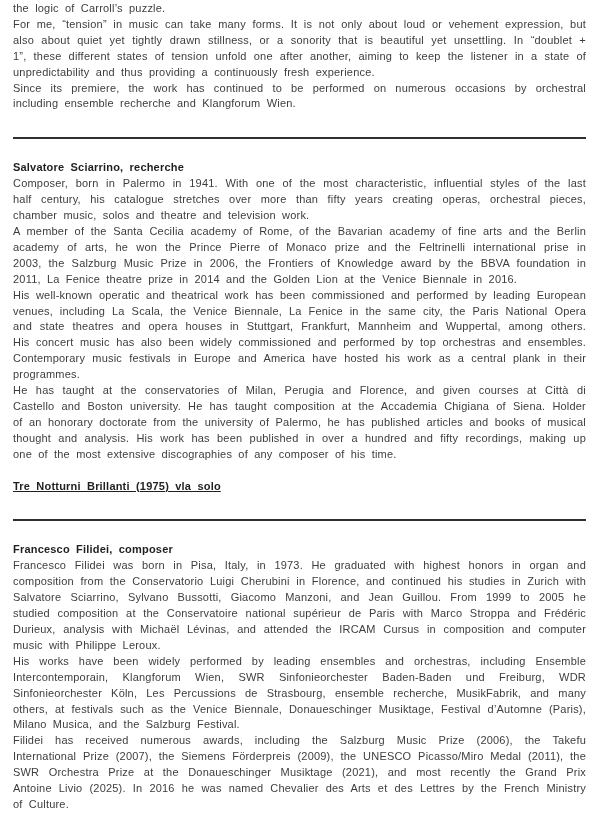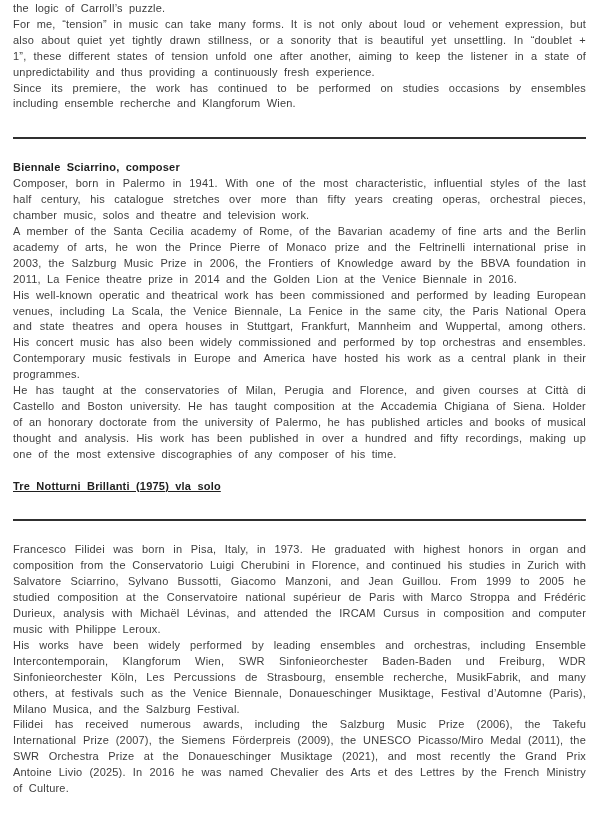--- a/index.html
+++ b/index.html
@@ -43,30 +43,31 @@
     margin: 25px 0 21px 0;
   }
 </style>
 </head>
 <body>
 
 <div class="page">
 
   <p>the logic of Carroll’s puzzle.</p>
   <p>For me, “tension” in music can take many forms. It is not only about loud or vehement expression, but also about quiet yet tightly drawn stillness, or a sonority that is beautiful yet unsettling. In “doublet + 1”, these different states of tension unfold one after another, aiming to keep the listener in a state of unpredictability and thus providing a continuously fresh experience.</p>
-  <p>Since its premiere, the work has continued to be performed on studies occasions by ensembles including ensemble recherche and Klangforum Wien.</p>
+  <p>Since its premiere, the work has continued to be performed on numerous occasions by orchestral including ensemble recherche and Klangforum Wien.</p>
 
   <div class="divider"></div>
 
-  <p class="heading">Biennale Sciarrino, composer</p>
+  <p class="heading">Salvatore Sciarrino, recherche</p>
   <p>Composer, born in Palermo in 1941. With one of the most characteristic, influential styles of the last half century, his catalogue stretches over more than fifty years creating operas, orchestral pieces, chamber music, solos and theatre and television work.</p>
   <p>A member of the Santa Cecilia academy of Rome, of the Bavarian academy of fine arts and the Berlin academy of arts, he won the Prince Pierre of Monaco prize and the Feltrinelli international prise in 2003, the Salzburg Music Prize in 2006, the Frontiers of Knowledge award by the BBVA foundation in 2011, La Fenice theatre prize in 2014 and the Golden Lion at the Venice Biennale in 2016.</p>
   <p>His well-known operatic and theatrical work has been commissioned and performed by leading European venues, including La Scala, the Venice Biennale, La Fenice in the same city, the Paris National Opera and state theatres and opera houses in Stuttgart, Frankfurt, Mannheim and Wuppertal, among others. His concert music has also been widely commissioned and performed by top orchestras and ensembles. Contemporary music festivals in Europe and America have hosted his work as a central plank in their programmes.</p>
   <p>He has taught at the conservatories of Milan, Perugia and Florence, and given courses at Città di Castello and Boston university. He has taught composition at the Accademia Chigiana of Siena. Holder of an honorary doctorate from the university of Palermo, he has published articles and books of musical thought and analysis. His work has been published in over a hundred and fifty recordings, making up one of the most extensive discographies of any composer of his time.</p>
   <p class="heading work-block">Tre Notturni Brillanti (1975) vla solo</p>
 
   <div class="divider"></div>
 
+  <p class="heading">Francesco Filidei, composer</p>
   <p>Francesco Filidei was born in Pisa, Italy, in 1973. He graduated with highest honors in organ and composition from the Conservatorio Luigi Cherubini in Florence, and continued his studies in Zurich with Salvatore Sciarrino, Sylvano Bussotti, Giacomo Manzoni, and Jean Guillou. From 1999 to 2005 he studied composition at the Conservatoire national supérieur de Paris with Marco Stroppa and Frédéric Durieux, analysis with Michaël Lévinas, and attended the IRCAM Cursus in composition and computer music with Philippe Leroux.</p>
   <p>His works have been widely performed by leading ensembles and orchestras, including Ensemble Intercontemporain, Klangforum Wien, SWR Sinfonieorchester Baden-Baden und Freiburg, WDR Sinfonieorchester Köln, Les Percussions de Strasbourg, ensemble recherche, MusikFabrik, and many others, at festivals such as the Venice Biennale, Donaueschinger Musiktage, Festival d’Automne (Paris), Milano Musica, and the Salzburg Festival.</p>
   <p>Filidei has received numerous awards, including the Salzburg Music Prize (2006), the Takefu International Prize (2007), the Siemens Förderpreis (2009), the UNESCO Picasso/Miro Medal (2011), the SWR Orchestra Prize at the Donaueschinger Musiktage (2021), and most recently the Grand Prix Antoine Livio (2025). In 2016 he was named Chevalier des Arts et des Lettres by the French Ministry of Culture.</p>
 
 </div>
 
 </body></html>

